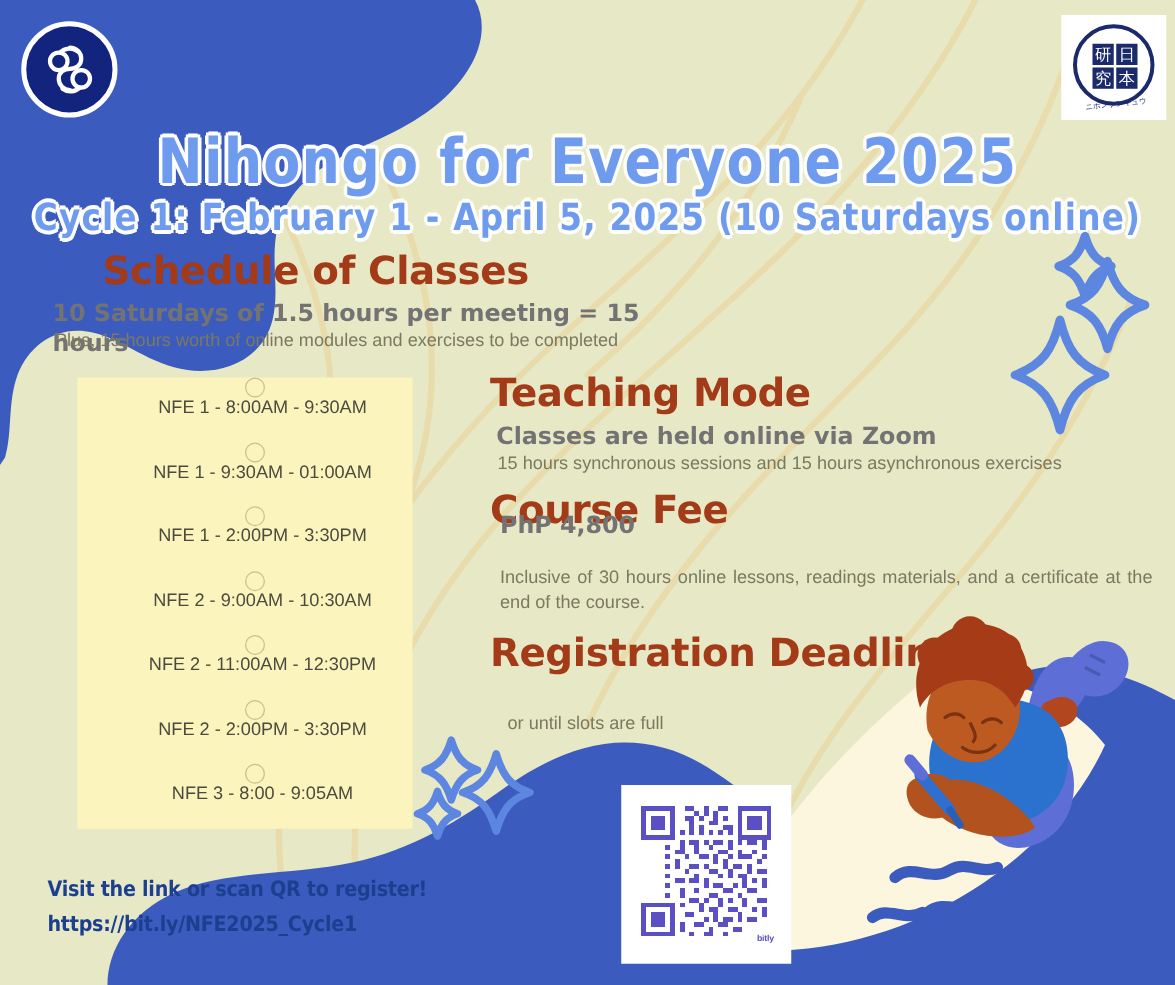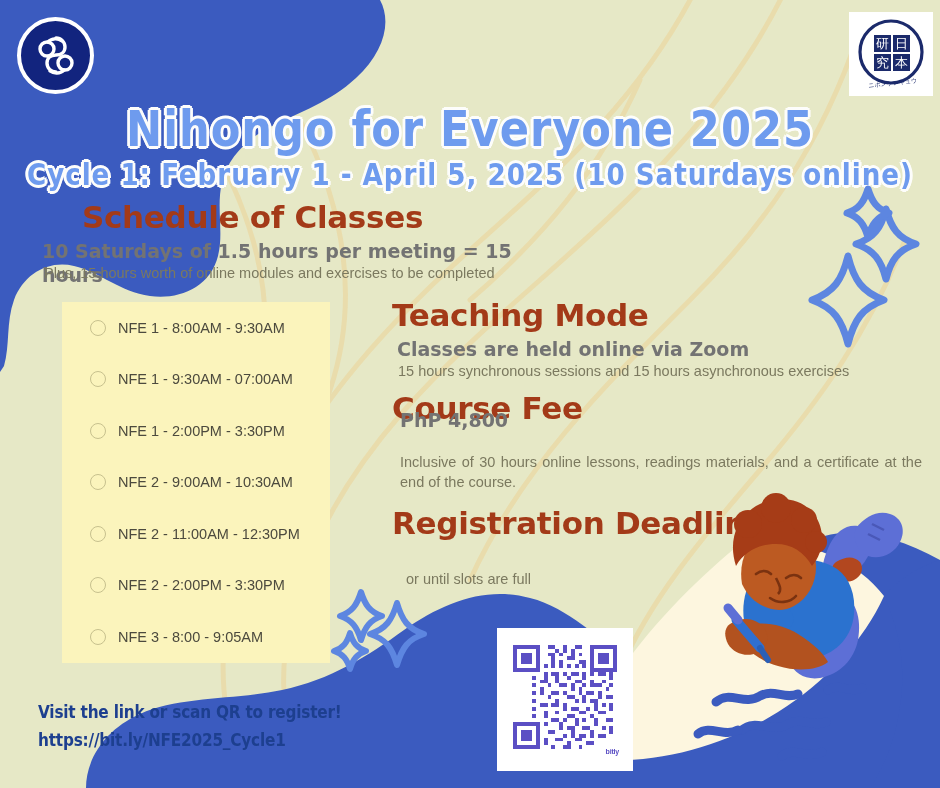--- a/index.html
+++ b/index.html
@@ -73,21 +73,21 @@
   #schedule-sub{position:absolute;left:42px;top:239px;width:520px;}
   #schedule-fine{position:absolute;left:44px;top:263px;width:560px;}
 
   
   #schedule-box{
     position:absolute;left:62px;top:302px;width:268px;height:361px;
     background:#fbf4bc;
   }
   .sched-row{
     position:relative;display:flex;align-items:center;
-    height:51.5px;padding-left:28px;
+    height:51.5px;padding-left:28px;flex-direction:column;
   }
   .radio{
     width:16px;height:16px;border-radius:50%;
     border:1.5px solid #c7c18e;box-sizing:border-box;
     margin-right:12px;flex:none;background:transparent;
   }
   .sched-label{
     font-family:"Liberation Sans",sans-serif;
     font-size:14.5px;color:#4c4a3e;white-space:nowrap;
   }
@@ -208,21 +208,21 @@
   <div id="schedule-sub" class="sec-sub">10 Saturdays of 1.5 hours per meeting = 15 hours</div>
   <div id="schedule-fine" class="sec-fine">Plus, 15 hours worth of online modules and exercises to be completed</div>
 
   <div id="schedule-box">
     <div class="sched-row">
       <span class="radio"></span>
       <span class="sched-label">NFE 1 - 8:00AM - 9:30AM</span>
     </div>
     <div class="sched-row">
       <span class="radio"></span>
-      <span class="sched-label">NFE 1 - 9:30AM - 07:00AM</span>
+      <span class="sched-label">NFE 1 - 9:30AM - 01:00AM</span>
     </div>
     <div class="sched-row">
       <span class="radio"></span>
       <span class="sched-label">NFE 1 - 2:00PM - 3:30PM</span>
     </div>
     <div class="sched-row">
       <span class="radio"></span>
       <span class="sched-label">NFE 2 - 9:00AM - 10:30AM</span>
     </div>
     <div class="sched-row">

